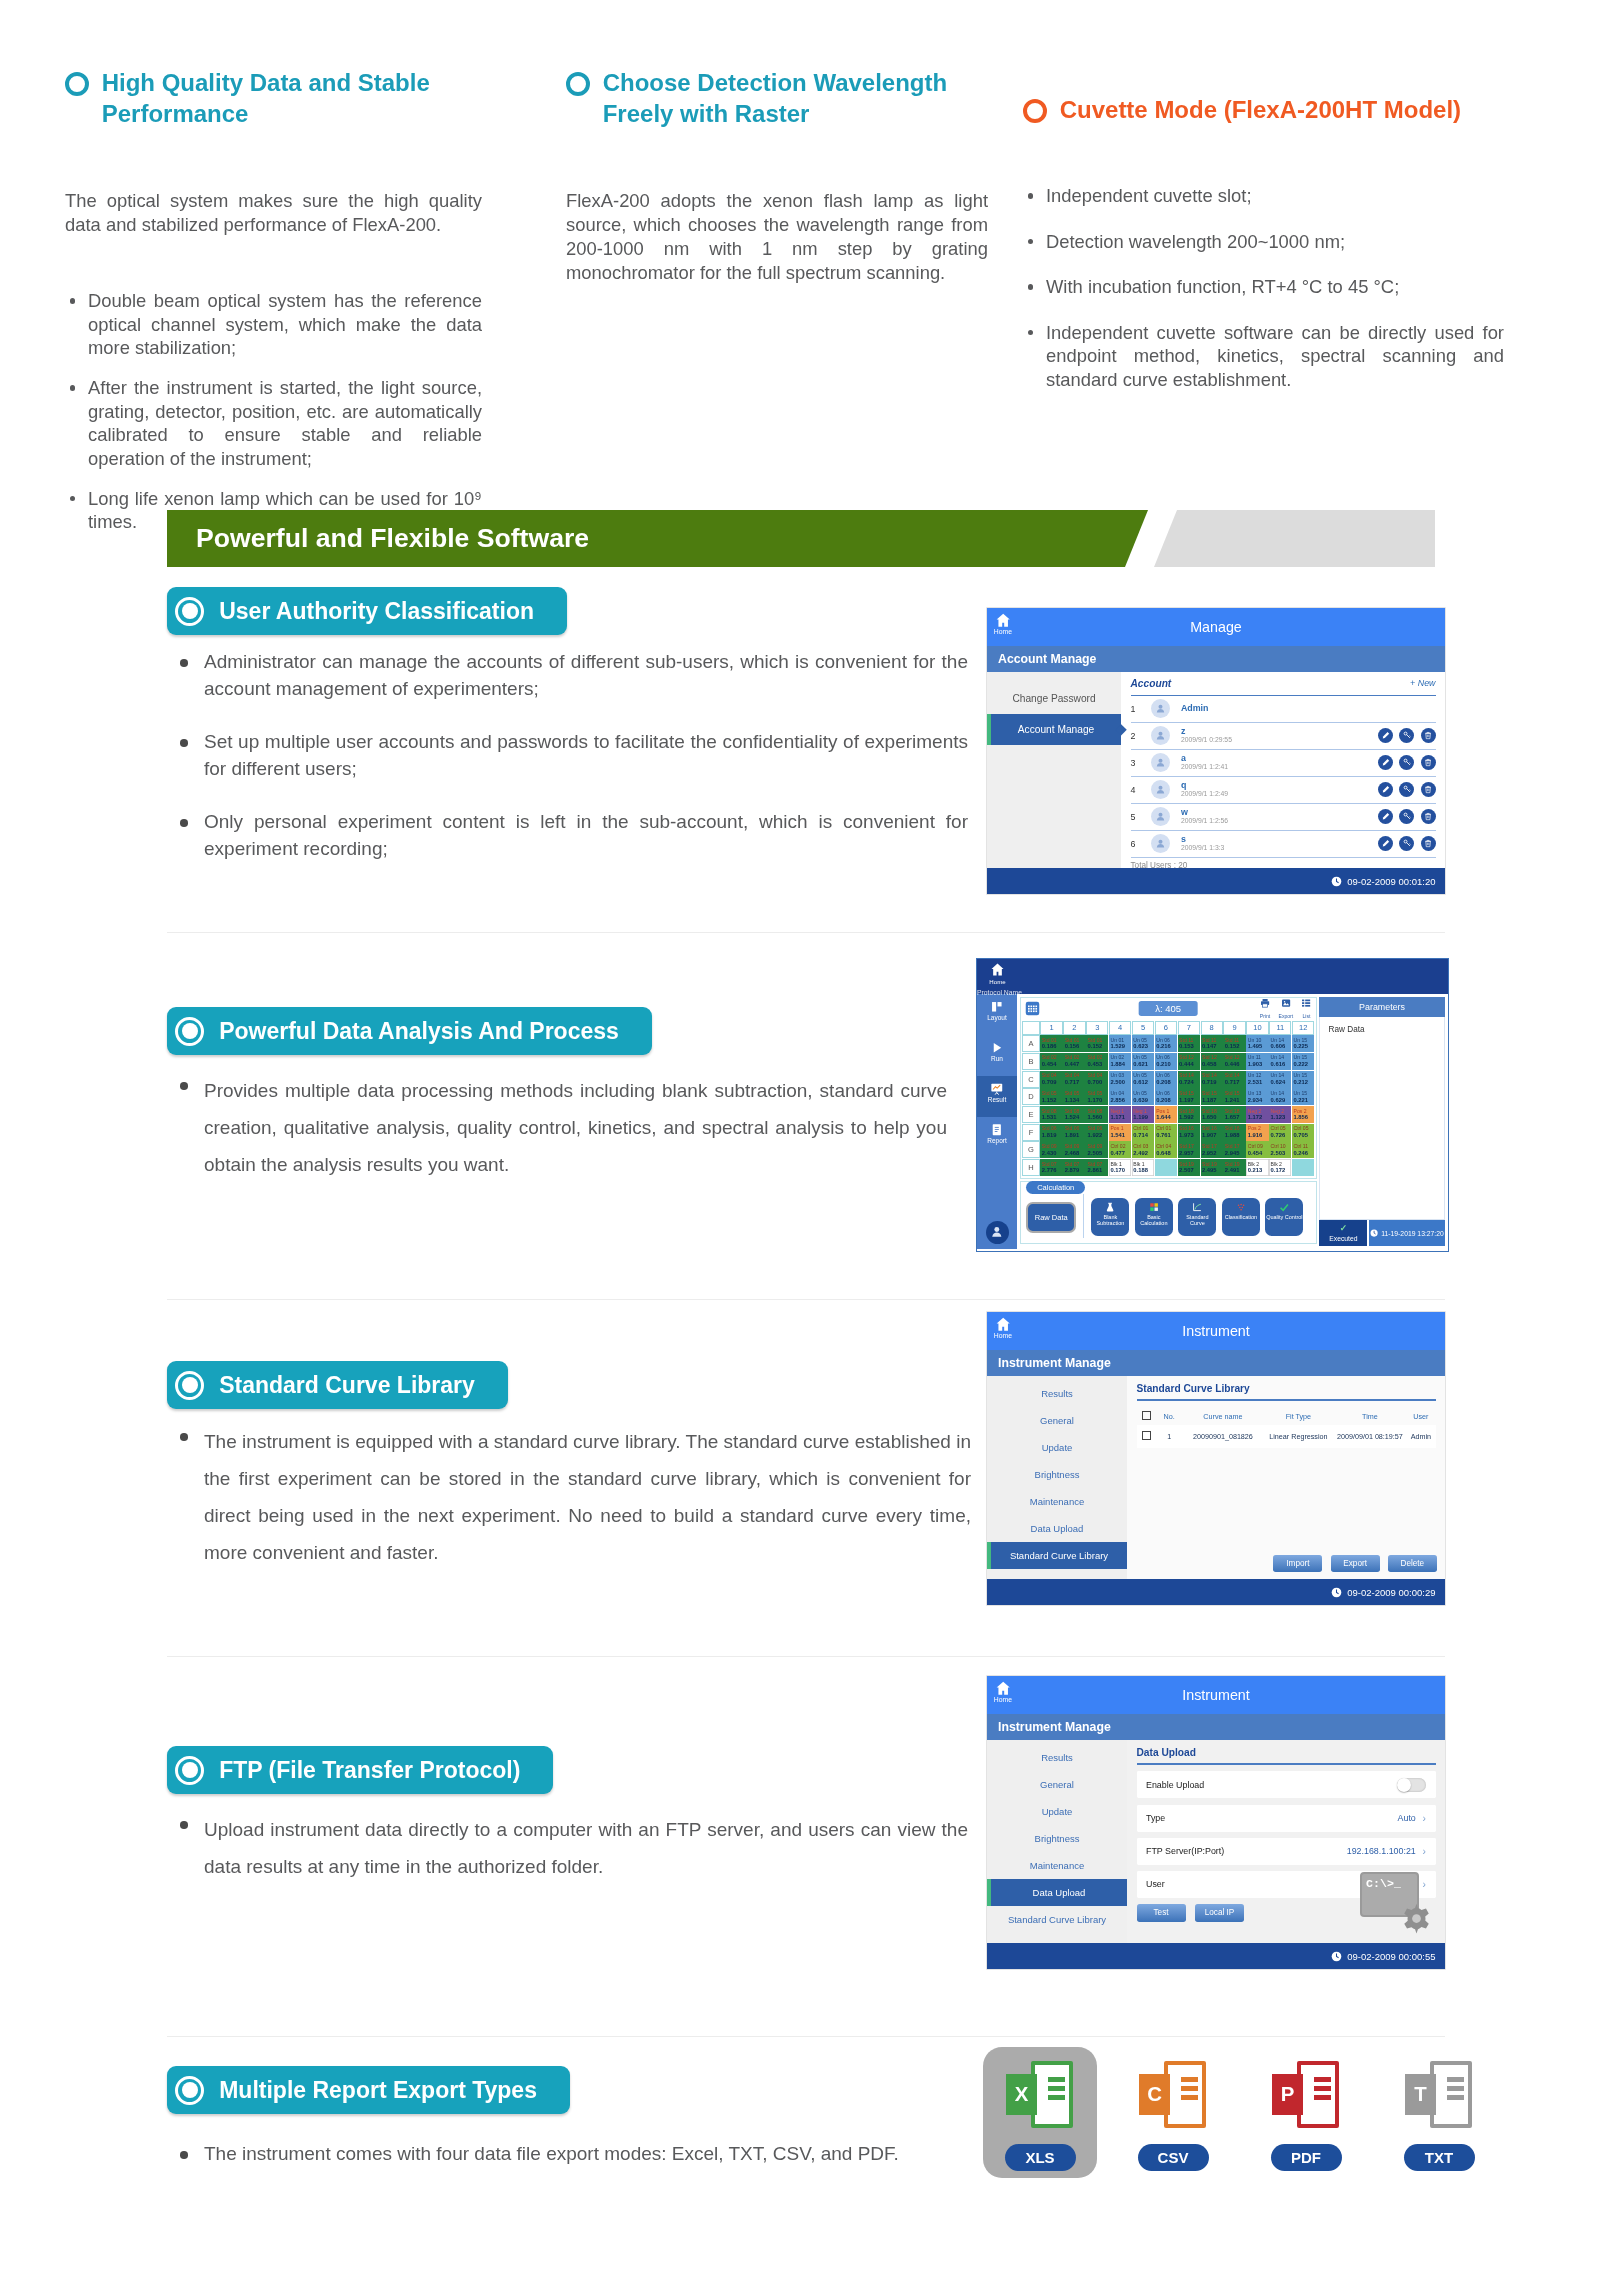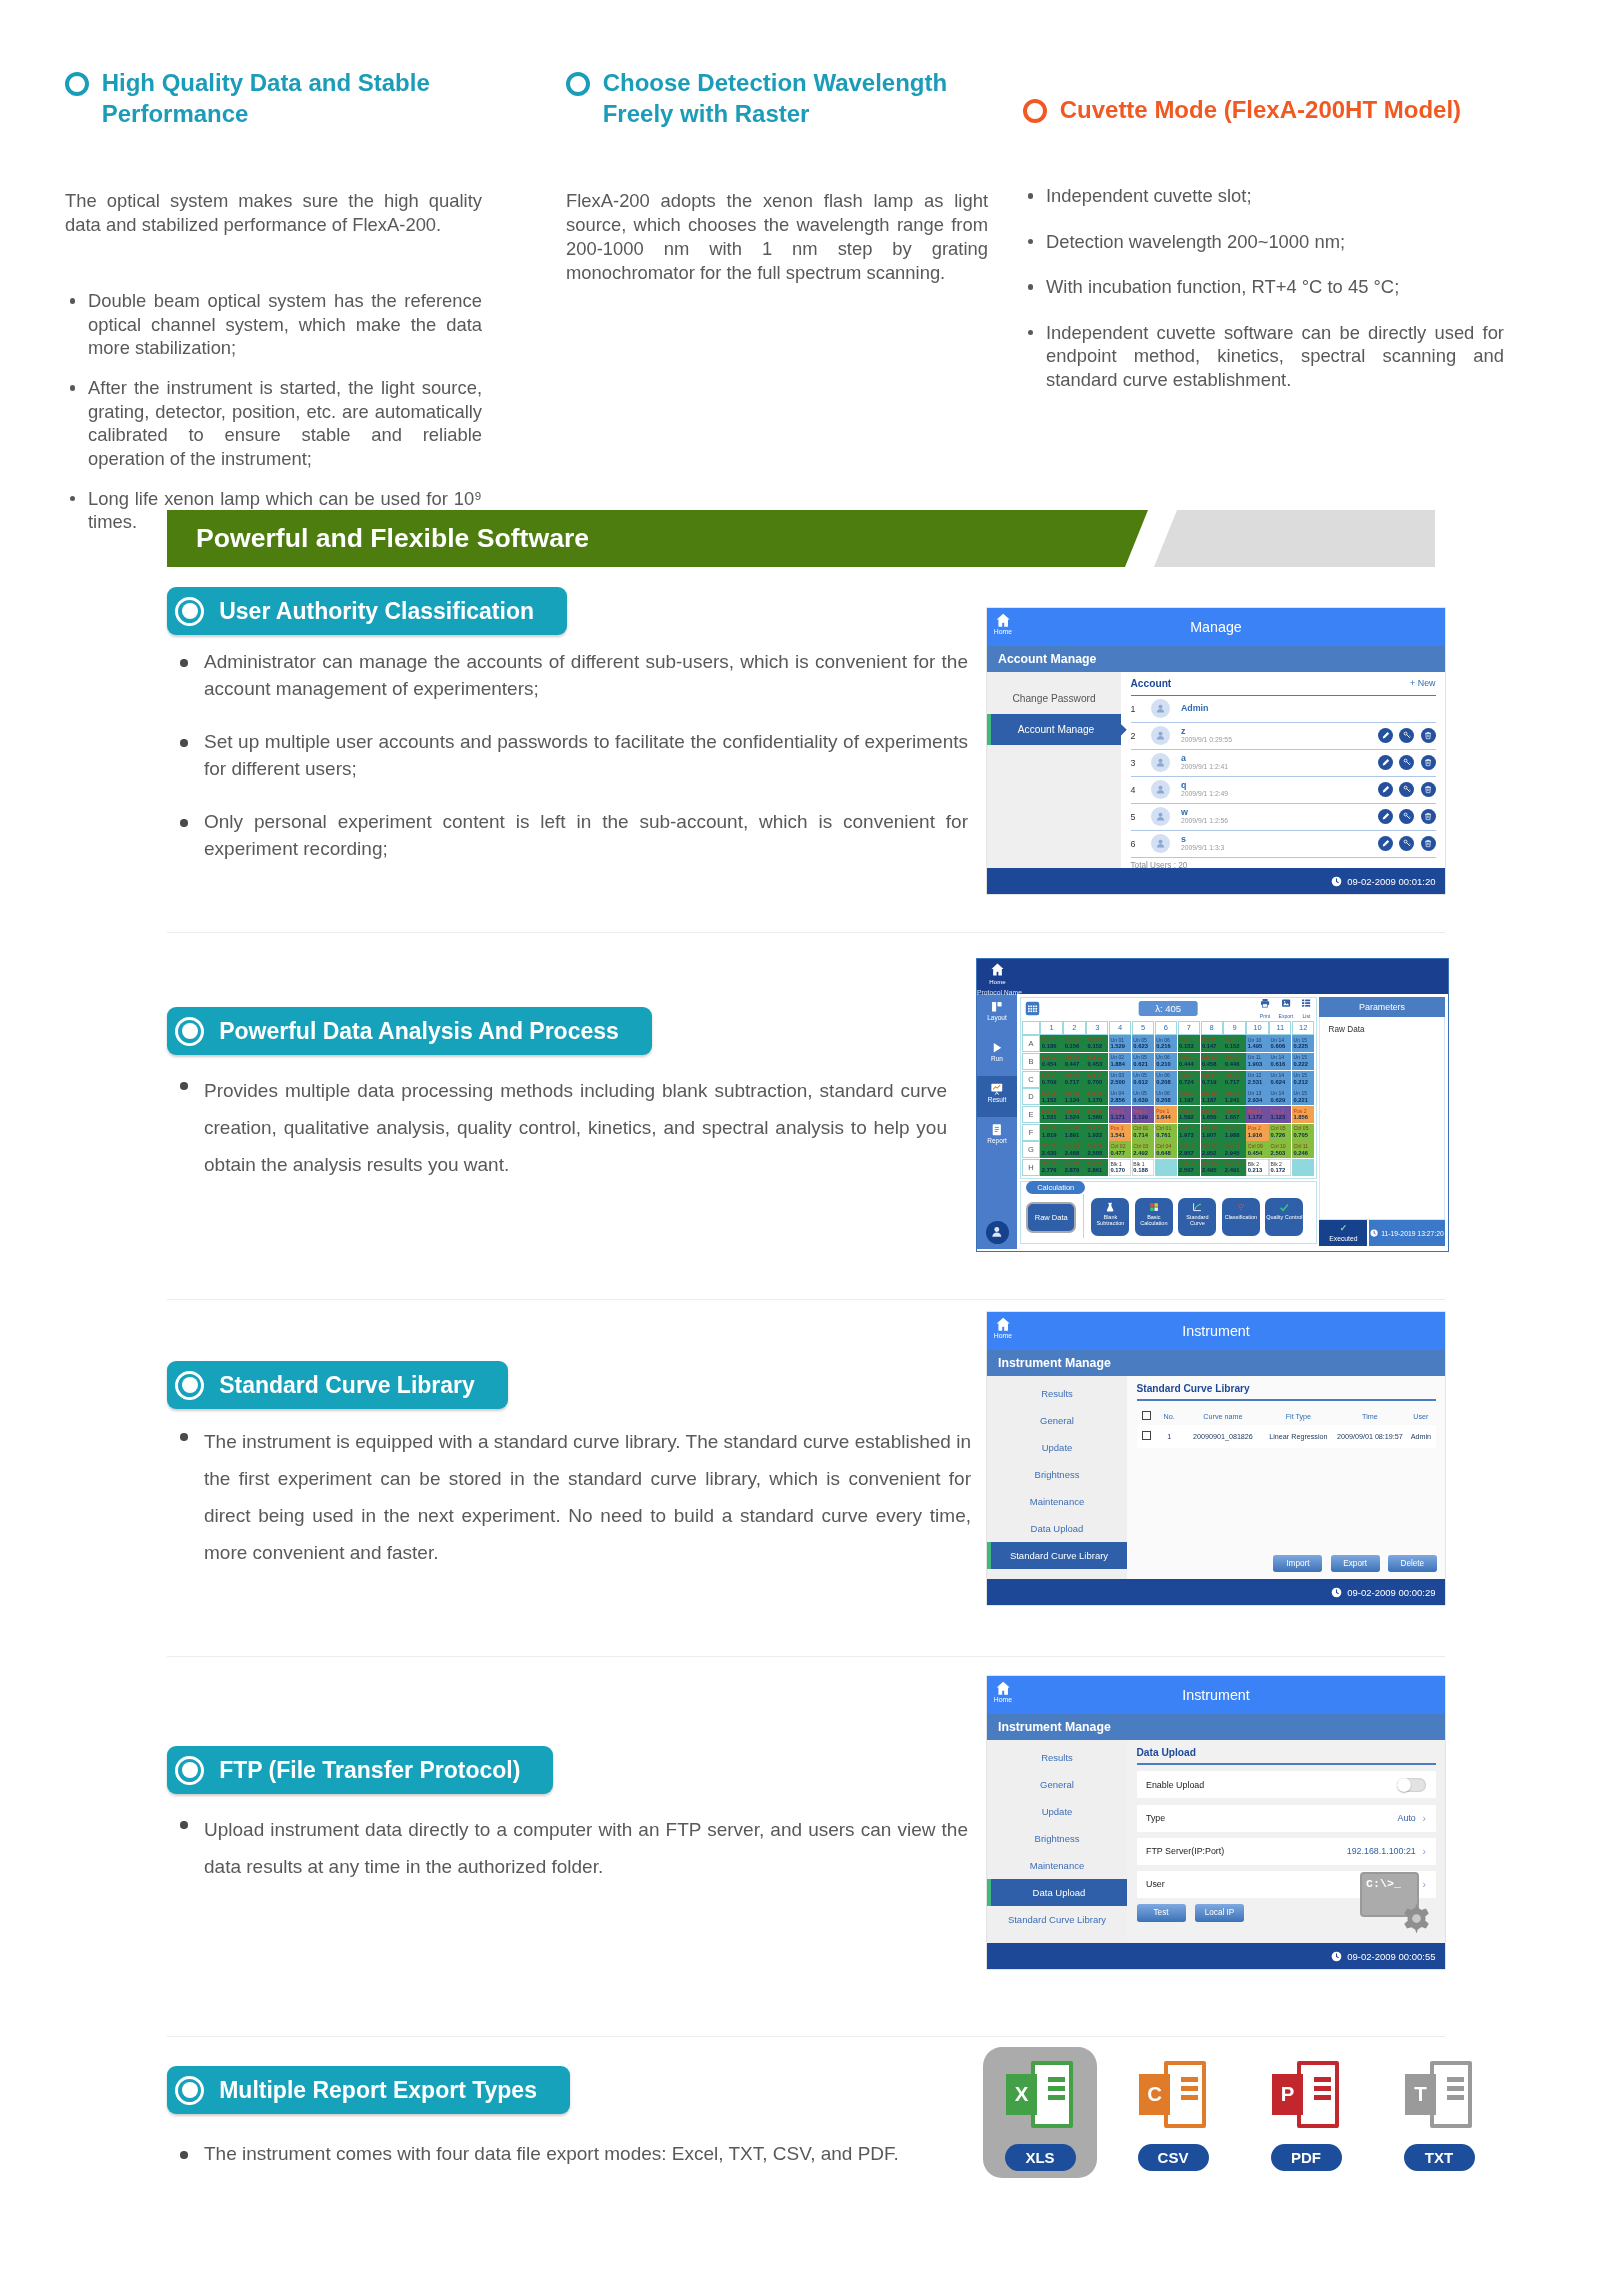--- a/index.html
+++ b/index.html
@@ -68,21 +68,21 @@
   .side-item{height:31px;line-height:31px;text-align:center;font-size:10.2px;color:#555;}
   .side-item.sel{background:#2E5FA8;color:#fff;border-left:4.1px solid #43B97F;position:relative;}
   .side-item.sel::after{content:"";position:absolute;right:-4.1px;top:50%;width:8.2px;height:8.2px;background:#2E5FA8;
                         transform:translateY(-50%) rotate(45deg);}
 
   
   .s1{left:987px;top:608px;width:458px;height:286px;}
   .s1 .scr-body{display:flex;height:196px;}
   .s1 .scr-side{width:134px;background:#EFEFEF;padding-top:11px;box-sizing:border-box;}
   .s1 .scr-main{flex:1;padding:5.5px 9.5px;box-sizing:border-box;}
-  .acct-head{display:flex;justify-content:space-between;align-items:flex-start;border-bottom:1.4px solid #4A7CC2;padding-bottom:6px;}
+  .acct-head{display:flex;justify-content:space-between;align-items:flex-start;border-bottom:1.4px solid #4A7CC2;padding-bottom:6px;font-style:italic;}
   .acct-lbl{color:#1D4897;font-size:10.2px;font-weight:bold;}
   .new-link{color:#2E6DB4;font-size:8.9px;}
   .acct-row{display:flex;align-items:center;height:26px;border-bottom:0.7px solid #AEC6E8;}
   .acct-row .num{width:20.4px;font-size:8.9px;color:#333;}
   .avatar{width:19px;height:19px;border-radius:50%;background:#D3DFF2;display:flex;align-items:center;justify-content:center;}
   .avatar svg{width:11px;height:11px;}
   .who{margin-left:11px;display:flex;flex-direction:column;justify-content:center;}
   .who .nm{color:#2E6DB4;font-size:8.9px;font-weight:bold;line-height:1.15;}
   .who .tm{color:#9A9A9A;font-size:6.8px;line-height:1.25;}
   .acts{margin-left:auto;display:flex;gap:6.1px;}

